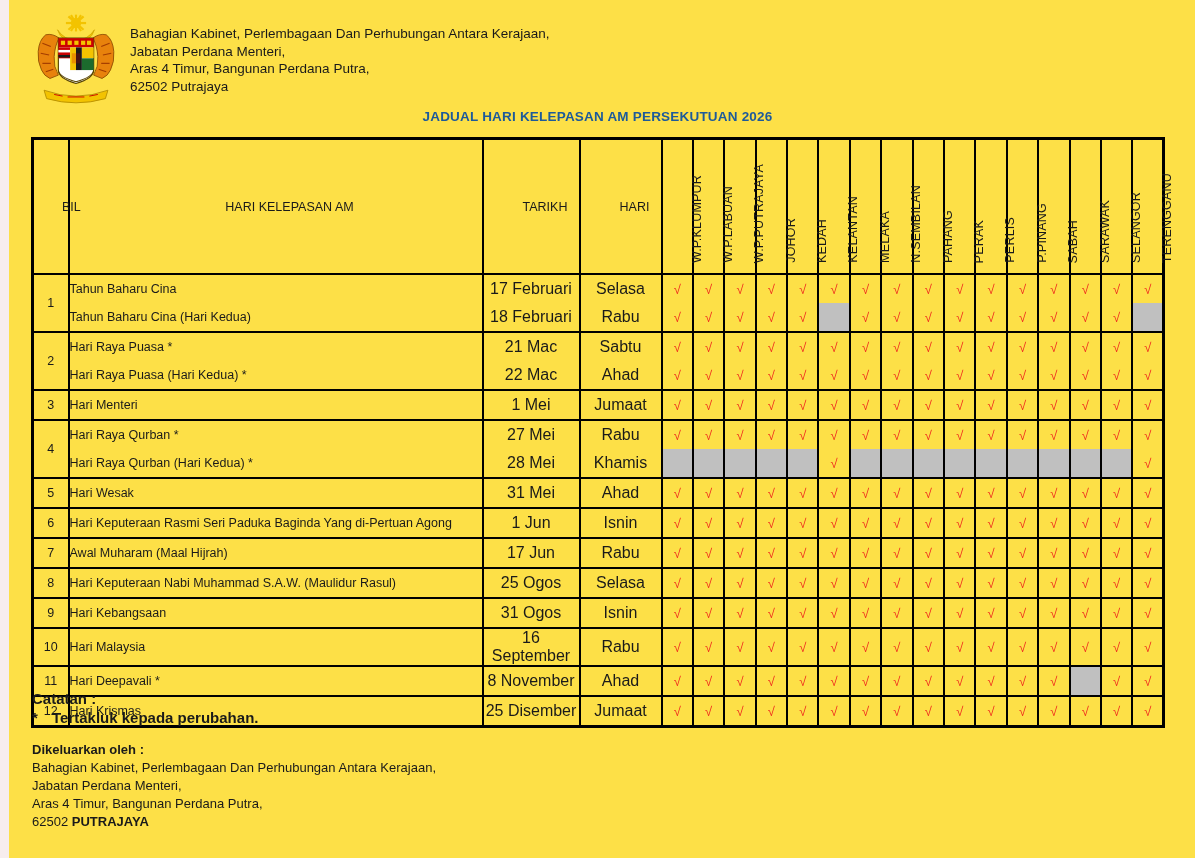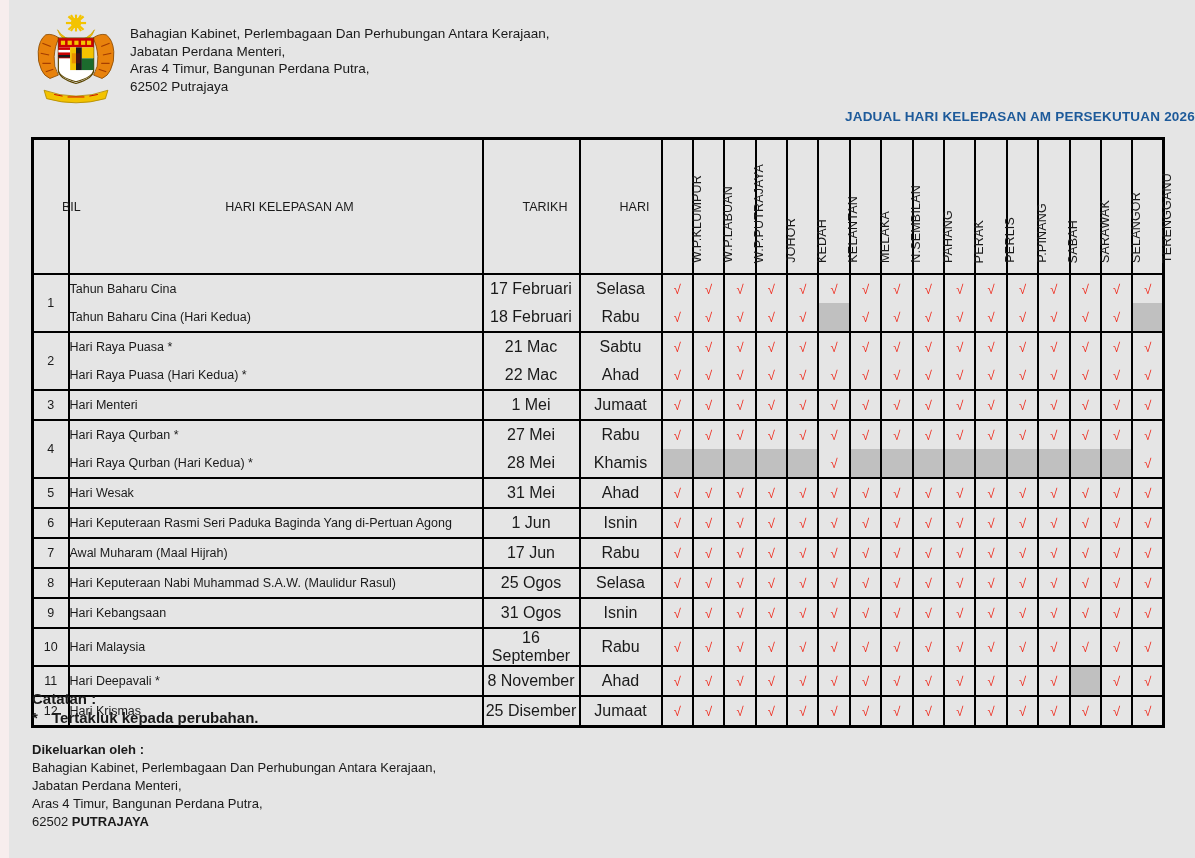--- a/index.html
+++ b/index.html
@@ -1,24 +1,24 @@
 <!DOCTYPE html>
 <html style="--check: #ef2b1e; --gray: #c0c0c0; --blue: #1d5a9a;"><head>
 <meta charset="utf-8">
 <style>
   html,body{margin:0;padding:0;background:#fff;}
   .page{
-    position:relative;width:1195px;height:858px;background:#e5e5e5;overflow:hidden;
+    position:relative;width:1195px;height:858px;background:#fde047;overflow:hidden;
     font-family:"Liberation Sans","DejaVu Sans",sans-serif;color:#1a1a1a;
   }
   .left-strip{position:absolute;left:0;top:0;width:9px;height:100%;background:#f7eded;}
   .logo{position:absolute;left:34px;top:12px;width:84px;height:96px;}
   .address{position:absolute;left:130px;top:25px;font-size:13.5px;line-height:17.5px;}
   .doc-title{
-    position:absolute;left:0;top:109px;width:100%;text-align:right;
+    position:absolute;left:0;top:109px;width:100%;text-align:center;
     font-size:13.5px;font-weight:bold;color:var(--blue);letter-spacing:.2px;
   }
   table.holiday-table{
     position:absolute;left:31px;top:137px;width:1132px;
     border-collapse:collapse;table-layout:fixed;
     border:3px solid #000;
   }
   .holiday-table th,.holiday-table td{border-left:2px solid #000;border-right:2px solid #000;padding:0;}
   .holiday-table th{
     height:126px;font-weight:normal;font-size:12.5px;

